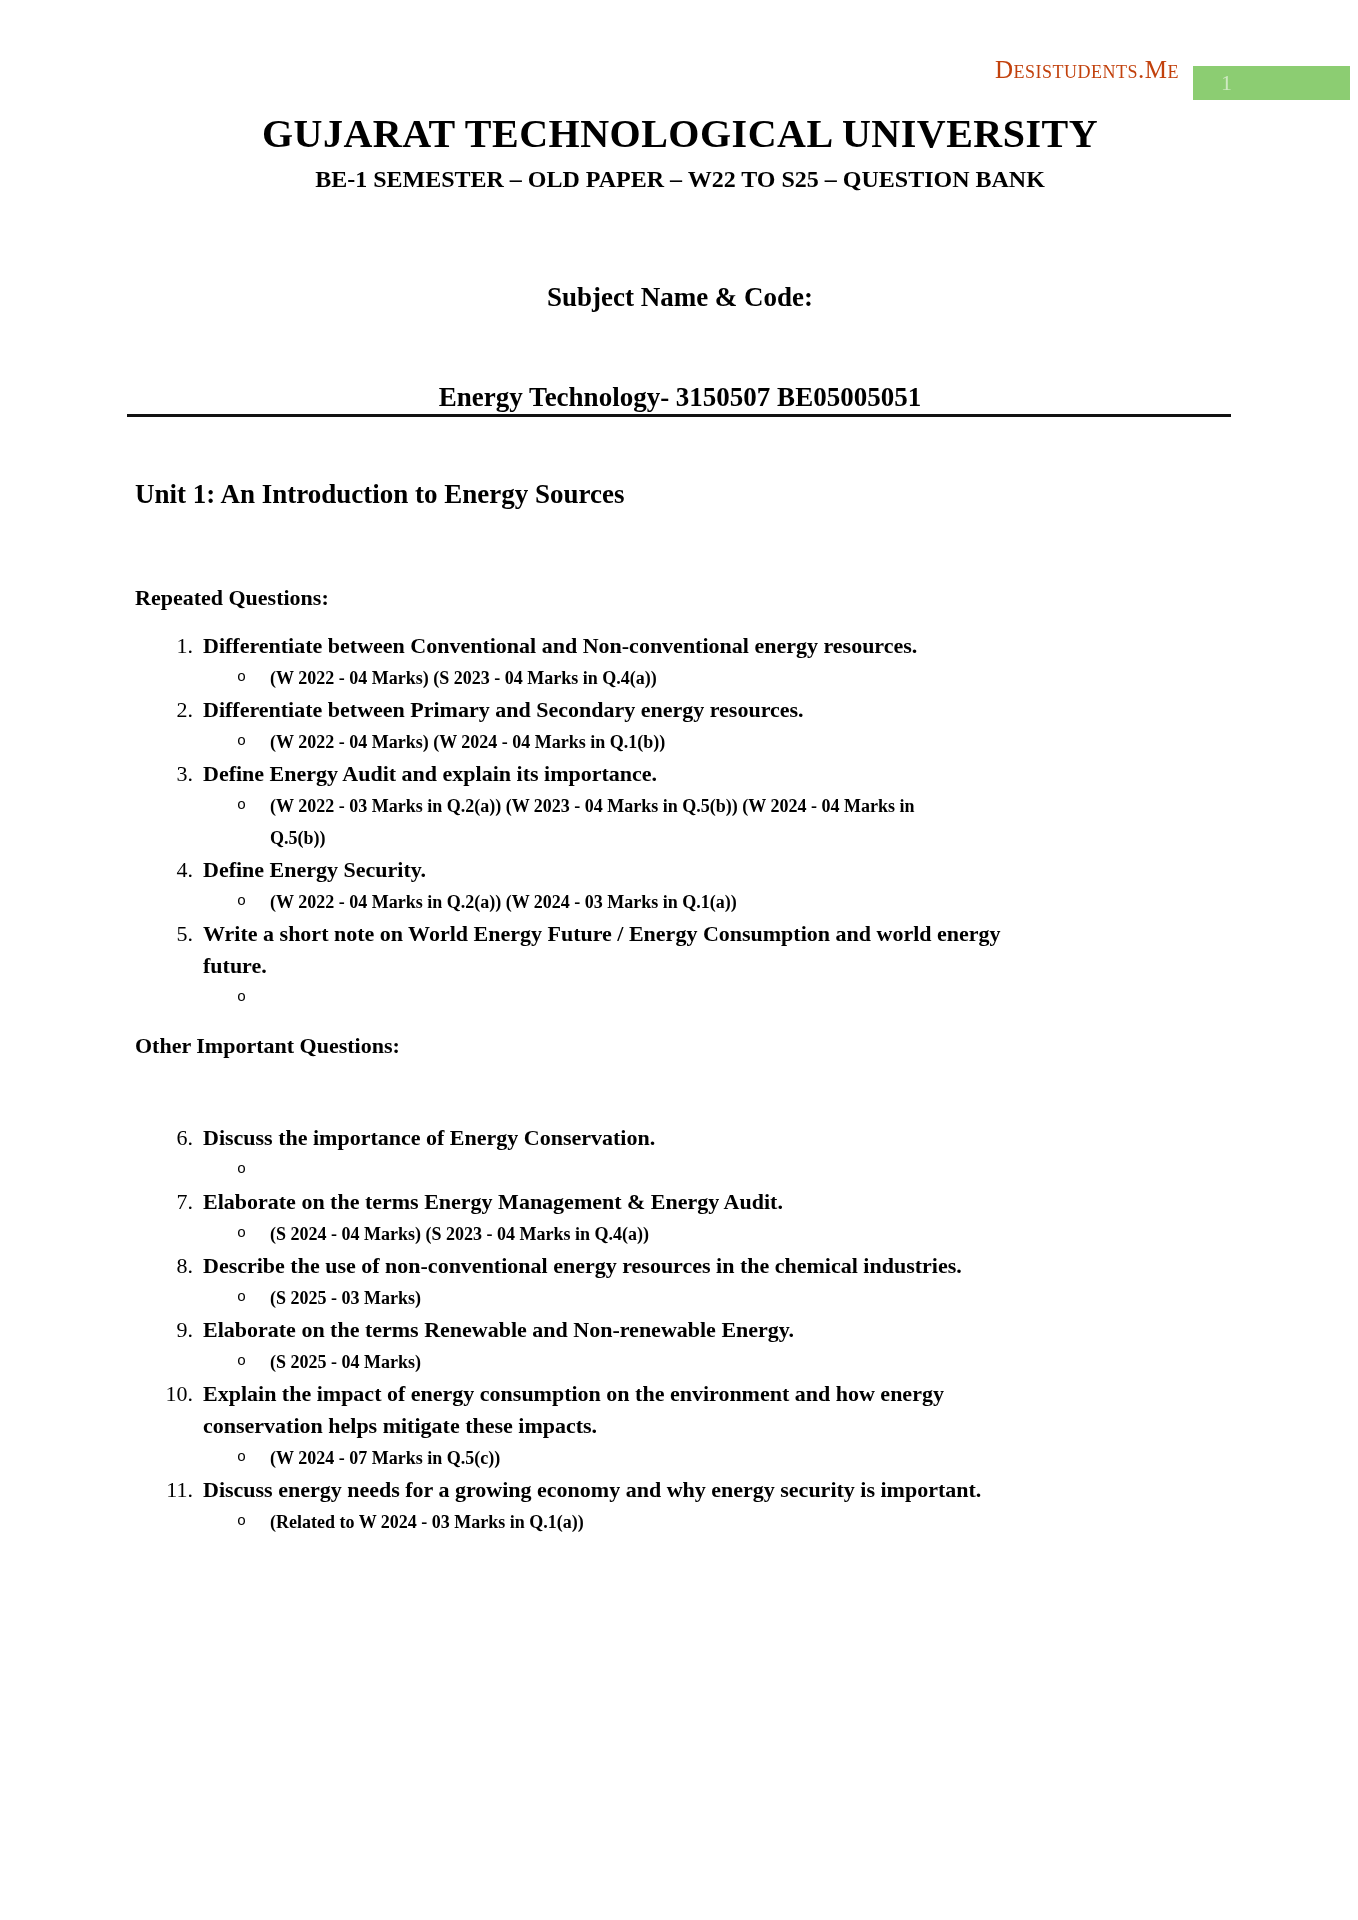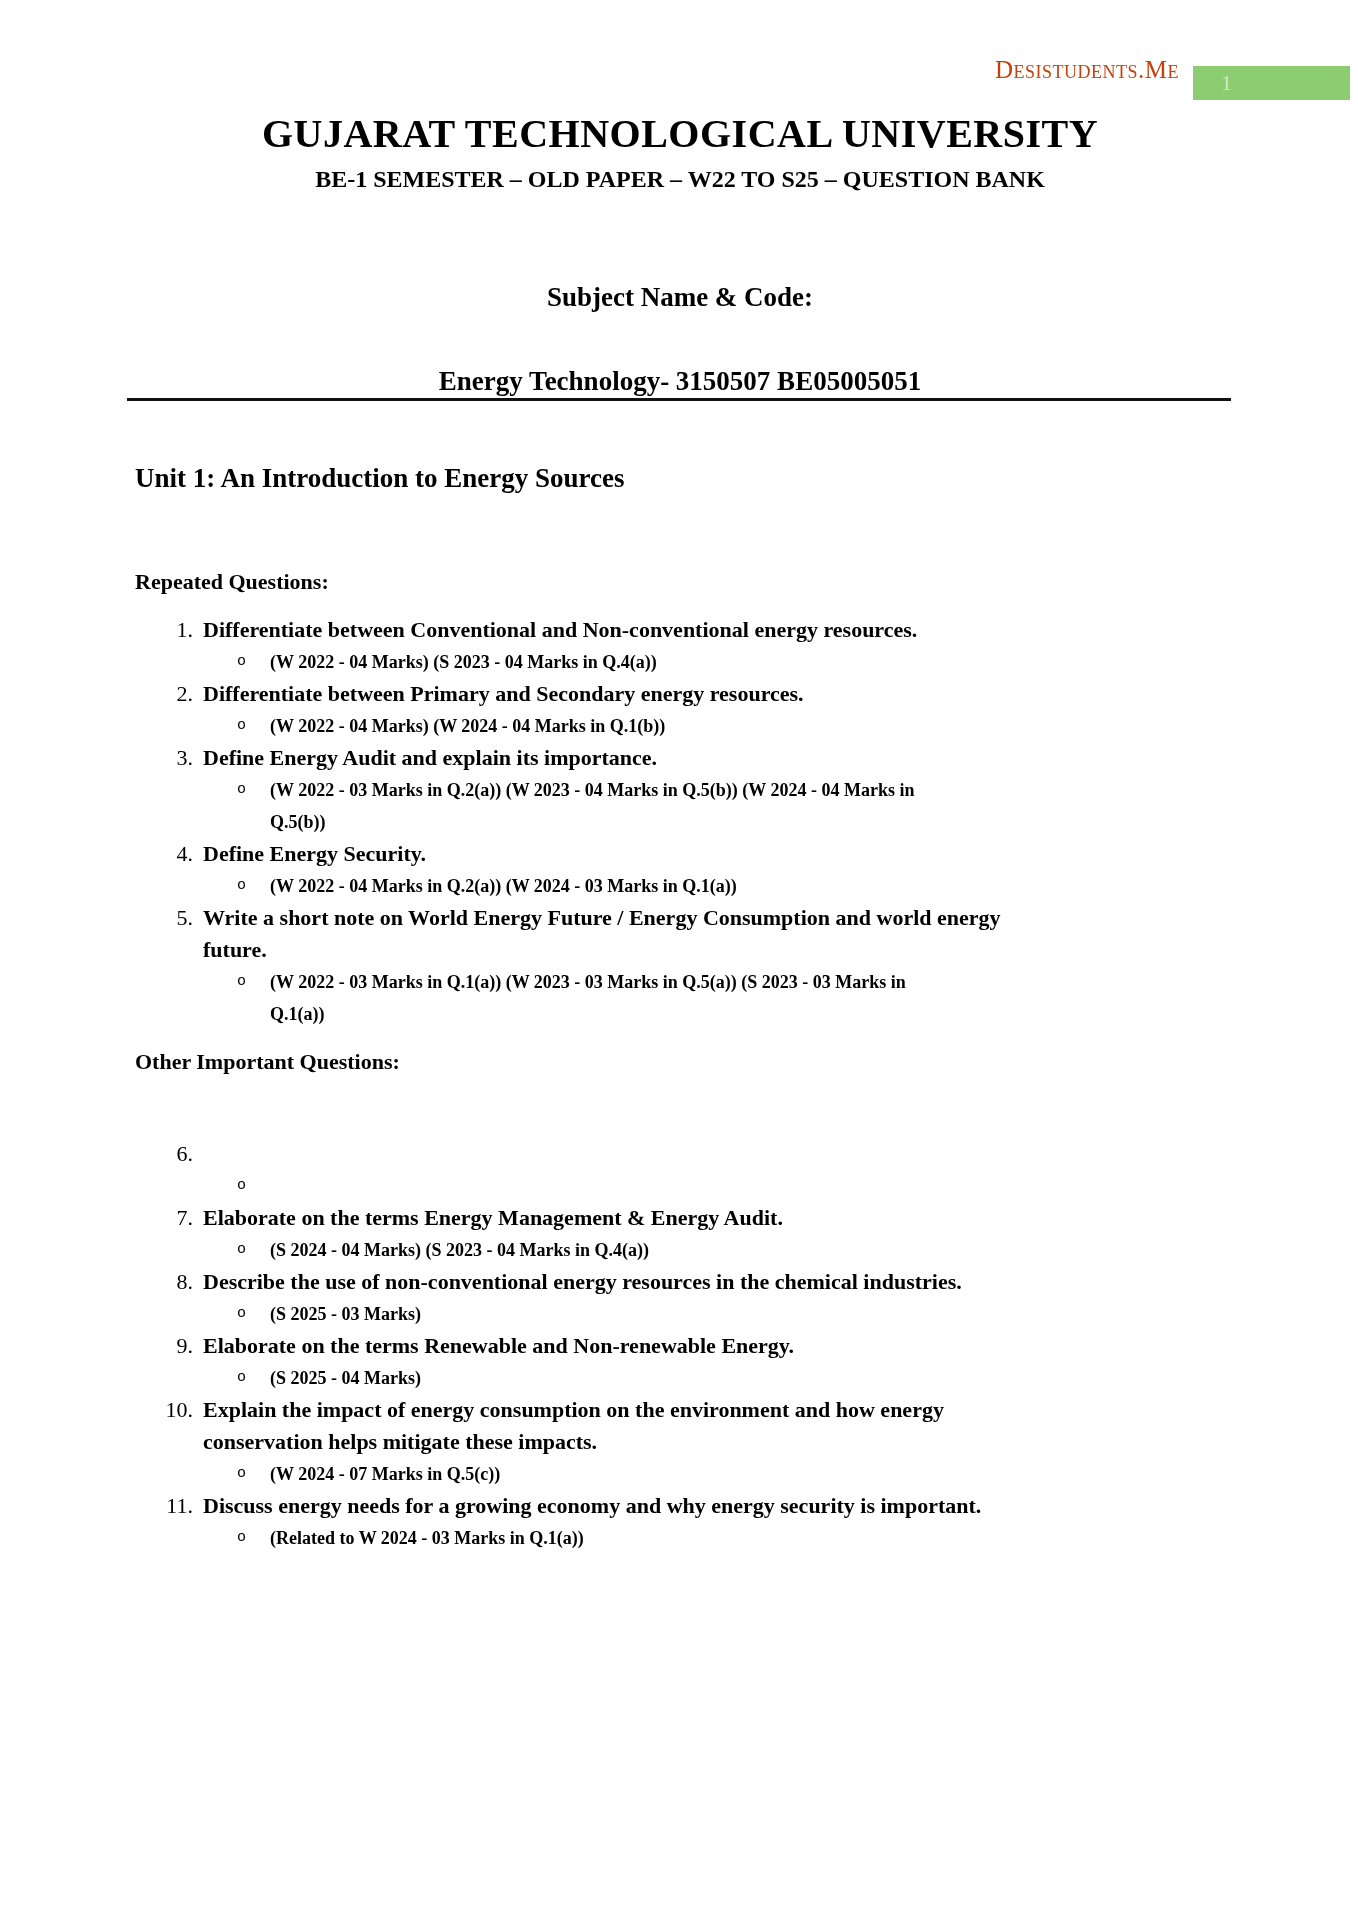--- a/index.html
+++ b/index.html
@@ -66,21 +66,21 @@
     font-weight: bold;
   }
   .subject-label {
     margin-top: 86px;
     text-align: center;
     font-size: 27px;
     line-height: 34px;
     font-weight: bold;
   }
   .subject-value {
-    margin-top: 52px;
+    margin-top: 68px;
     text-align: center;
     font-size: 27px;
     line-height: 30px;
     font-weight: bold;
   }
   .subject-rule {
     margin: 2px 0 0 -8px;
     width: calc(100% + 14px);
     height: 0;
     border: none;
@@ -228,34 +228,33 @@
 
   <div class="question-item">
     <div class="question-row">
       <span class="question-number">5.</span>
       <span class="question-text">Write a short note on World Energy Future / Energy Consumption and world energy
 future.</span>
     </div>
     <div>
   <div class="note-row">
     <span class="note-marker">o</span>
-    <span class="note-text">(W 2022 - 03 Marks in Q.1(a)) (W 2023 - 03 Marks in Q.5(a)) (S 2023 - 03 Marks in
-Q.1(a))</span>
   </div>
 </div>
   </div>
 </div>
   </div>
 
   <div class="question-section">
     <div class="section-heading">Other Important Questions:</div>
     <div class="question-list">
   <div class="question-item">
     <div class="question-row">
       <span class="question-number">6.</span>
+      <span class="question-text">Discuss the importance of Energy Conservation.</span>
     </div>
     <div>
   <div class="note-row">
     <span class="note-marker">o</span>
   </div>
 </div>
   </div>
 
   <div class="question-item">
     <div class="question-row">

